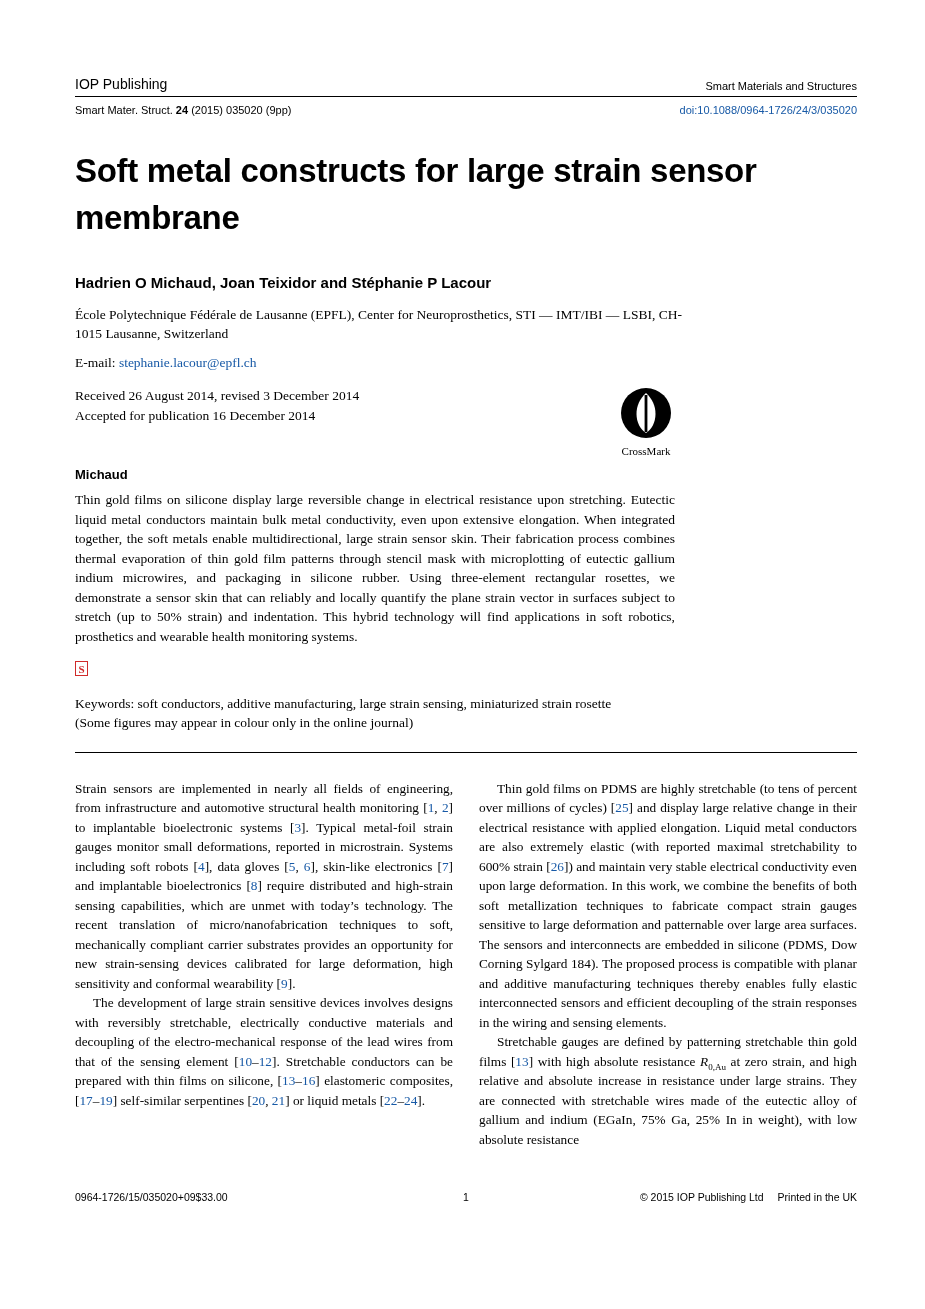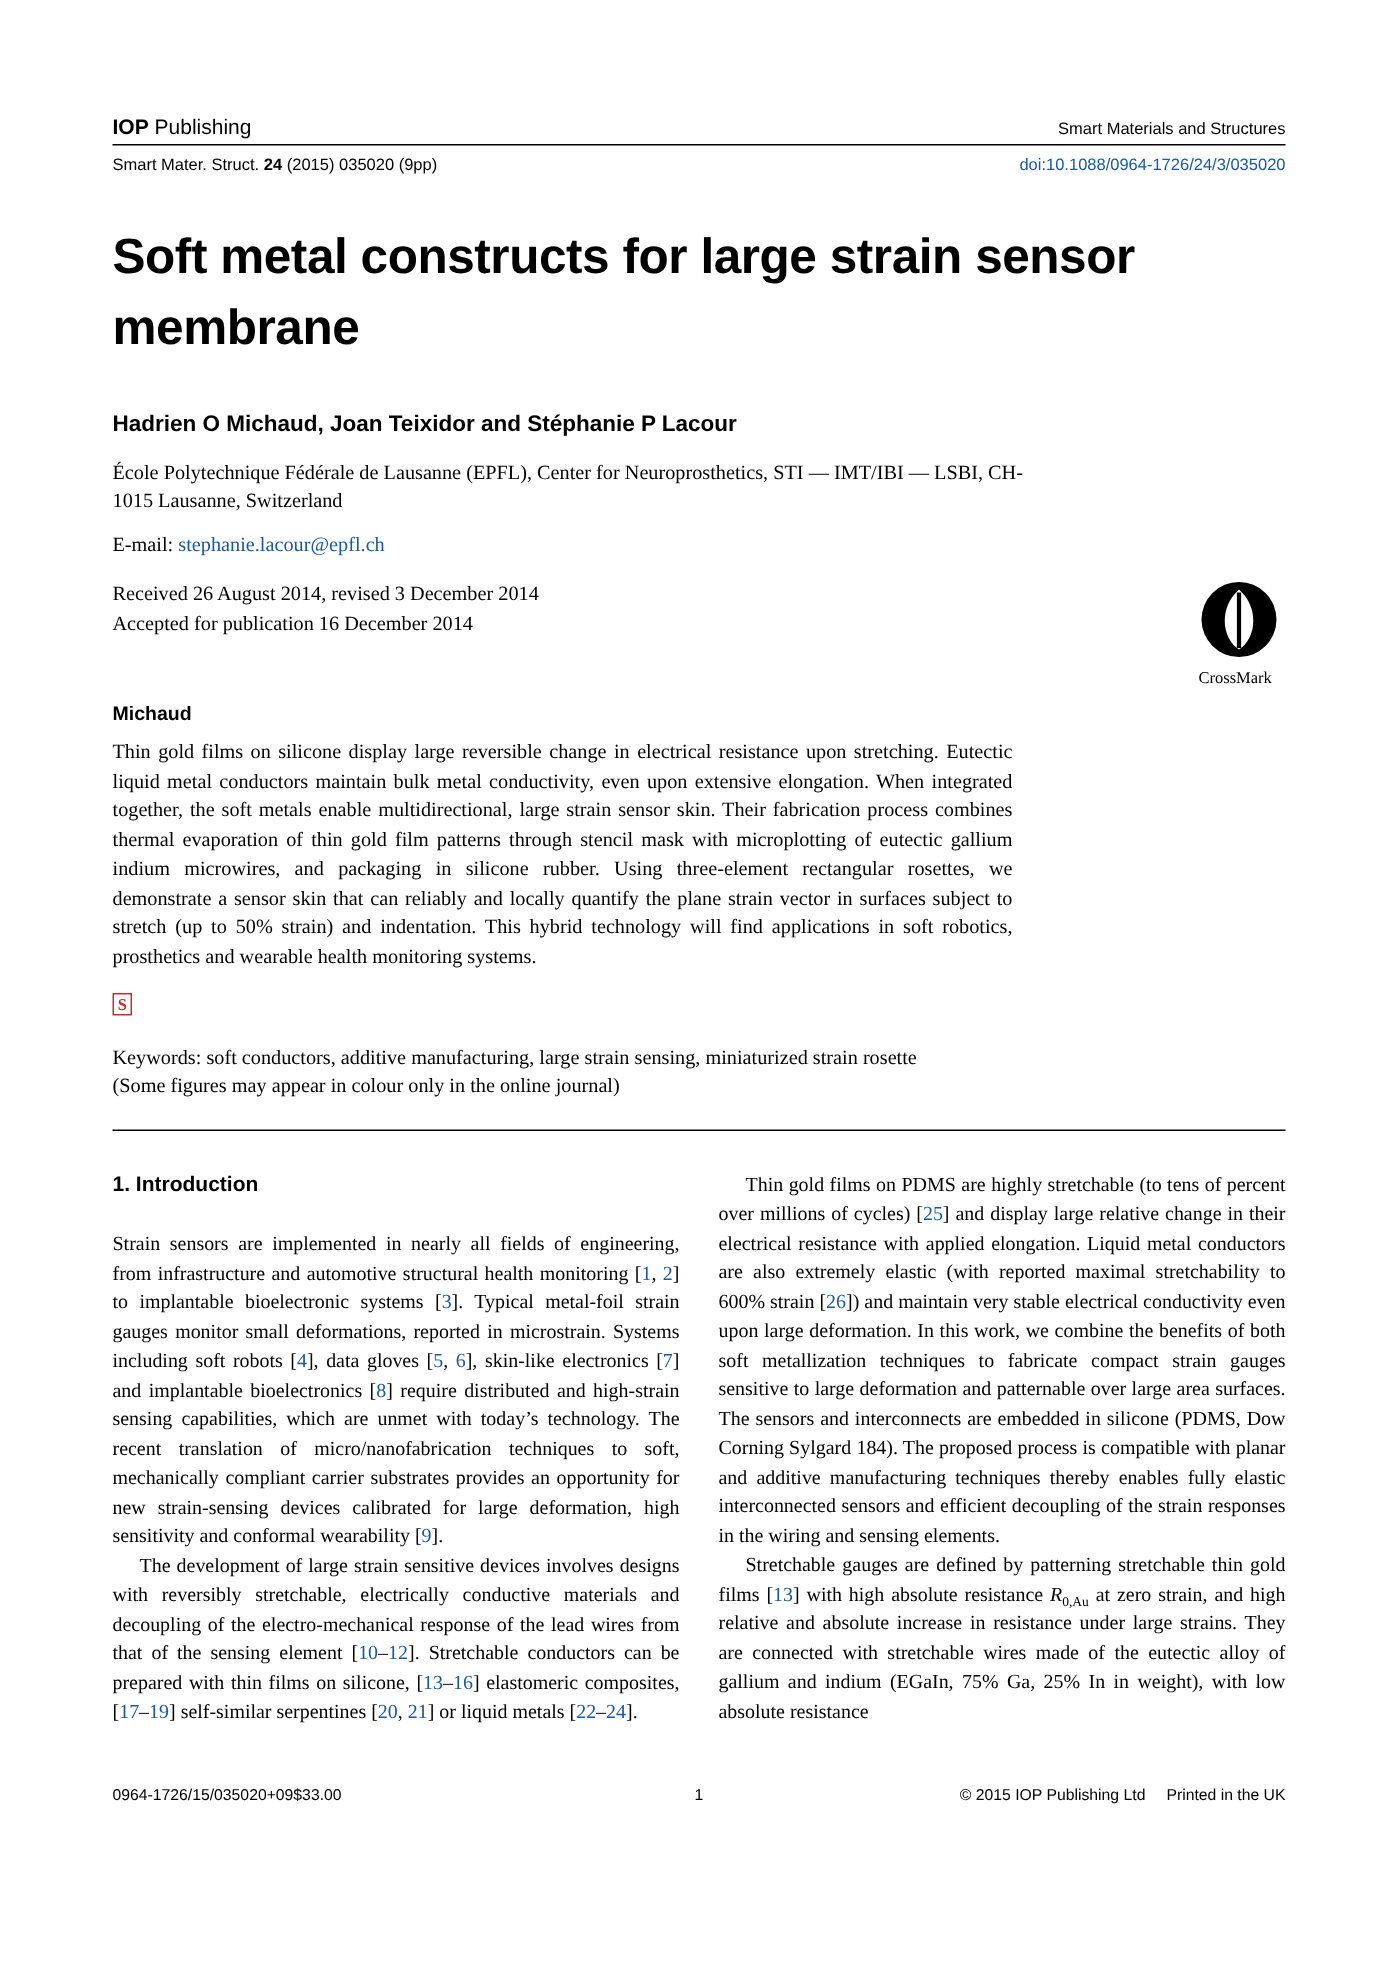--- a/index.html
+++ b/index.html
@@ -7,39 +7,39 @@
   html,body { background:#ffffff; }
   .page {
     position:relative; width:925px; height:1309px; background:#fff;
     font-family:"Liberation Serif", serif; color:#000; overflow:hidden;
   }
   .inner { padding:76px 68px 0 75px; }
 
   .pub-row { display:flex; justify-content:space-between; align-items:flex-end;
              font-family:"Liberation Sans", sans-serif; }
   .publisher { font-size:14px; }
-  .publisher .bold-part { font-weight:bold; }
+  .publisher .bold-part { font-weight:normal; }
   .journal-name { font-size:11px; }
   .header-rule { border-top:1px solid #000; margin-top:4px; }
   .cite-row { display:flex; justify-content:space-between; margin-top:7px;
               font-family:"Liberation Sans", sans-serif; font-size:11px; }
   .cite-row b { font-weight:bold; }
   .link { color:var(--link); text-decoration:none; cursor:pointer;text-align:right; }
 
   h1.title { font-family:"Liberation Sans", sans-serif; font-weight:bold;
              font-size:33px; line-height:47px; letter-spacing:-0.3px;
              margin-top:31px; max-width:790px; }
   .authors { font-family:"Liberation Sans", sans-serif; font-weight:bold;
              font-size:15px; margin-top:33px; }
   .affiliation { font-size:13.5px; line-height:19px; margin-top:14px; max-width:620px; }
   .email { font-size:13.5px; margin-top:12px; }
 
   .dates-row { display:flex; justify-content:flex-start; align-items:flex-start; margin-top:15px; }
   .dates { font-size:13.5px; line-height:20px; flex:1; }
-  .crossmark { width:58px; cursor:pointer; }
+  .crossmark { width:58px; text-align:center; margin-right:182px; cursor:pointer; }
   .crossmark-label { font-size:11px; margin-top:1px; font-family:"Liberation Serif", serif; }
 
   .abstract-heading { font-family:"Liberation Sans", sans-serif; font-weight:bold;
                       font-size:13px; margin-top:10px; }
   .abstract-text { font-size:13.5px; line-height:19.5px; margin-top:8px;
                    width:600px; text-align:justify; }
 
   .supp-row { font-size:13.5px; margin-top:15px; display:flex; align-items:center; }
   .supp-icon { display:inline-flex; align-items:center; justify-content:center;
                border:1px solid var(--supp); color:var(--supp); font-weight:bold;
@@ -112,21 +112,20 @@
     </div>
 
     <div class="keywords">Keywords: soft conductors, additive manufacturing, large strain sensing, miniaturized strain rosette</div>
 
     <div class="fig-note">(Some figures may appear in colour only in the online journal)</div>
 
     <div class="section-divider"></div>
 
     <div class="columns">
       <div class="col">
-        <h2>1. Introduction</h2>
         <p><span>Strain sensors are implemented in nearly all fields of engineering, from infrastructure and automotive structural health monitoring [</span><span class="cite">1</span><span>, </span><span class="cite">2</span><span>] to implantable bioelectronic systems [</span><span class="cite">3</span><span>]. Typical metal-foil strain gauges monitor small deformations, reported in microstrain. Systems including soft robots [</span><span class="cite">4</span><span>], data gloves [</span><span class="cite">5</span><span>, </span><span class="cite">6</span><span>], skin-like electronics [</span><span class="cite">7</span><span>] and implantable bioelectronics [</span><span class="cite">8</span><span>] require distributed and high-strain sensing capabilities, which are unmet with today’s technology. The recent translation of micro/nanofabrication techniques to soft, mechanically compliant carrier substrates provides an opportunity for new strain-sensing devices calibrated for large deformation, high sensitivity and conformal wearability [</span><span class="cite">9</span><span>].</span></p>
         <p class="indent"><span>The development of large strain sensitive devices involves designs with reversibly stretchable, electrically conductive materials and decoupling of the electro-mechanical response of the lead wires from that of the sensing element [</span><span class="cite">10</span><span>–</span><span class="cite">12</span><span>]. Stretchable conductors can be prepared with thin films on silicone, [</span><span class="cite">13</span><span>–</span><span class="cite">16</span><span>] elastomeric composites, [</span><span class="cite">17</span><span>–</span><span class="cite">19</span><span>] self-similar serpentines [</span><span class="cite">20</span><span>, </span><span class="cite">21</span><span>] or liquid metals [</span><span class="cite">22</span><span>–</span><span class="cite">24</span><span>].</span></p>
       </div>
       <div class="col">
         <p class="indent"><span>Thin gold films on PDMS are highly stretchable (to tens of percent over millions of cycles) [</span><span class="cite">25</span><span>] and display large relative change in their electrical resistance with applied elongation. Liquid metal conductors are also extremely elastic (with reported maximal stretchability to 600% strain [</span><span class="cite">26</span><span>]) and maintain very stable electrical conductivity even upon large deformation. In this work, we combine the benefits of both soft metallization techniques to fabricate compact strain gauges sensitive to large deformation and patternable over large area surfaces. The sensors and interconnects are embedded in silicone (PDMS, Dow Corning Sylgard 184). The proposed process is compatible with planar and additive manufacturing techniques thereby enables fully elastic interconnected sensors and efficient decoupling of the strain responses in the wiring and sensing elements.</span></p>
         <p class="indent"><span>Stretchable gauges are defined by patterning stretchable thin gold films [</span><span class="cite">13</span><span>] with high absolute resistance </span><span class="var">R</span><sub class="varsub">0,Au</sub><span> at zero strain, and high relative and absolute increase in resistance under large strains. They are connected with stretchable wires made of the eutectic alloy of gallium and indium (EGaIn, 75% Ga, 25% In in weight), with low absolute resistance</span></p>
       </div>
     </div>
 
   </div>

